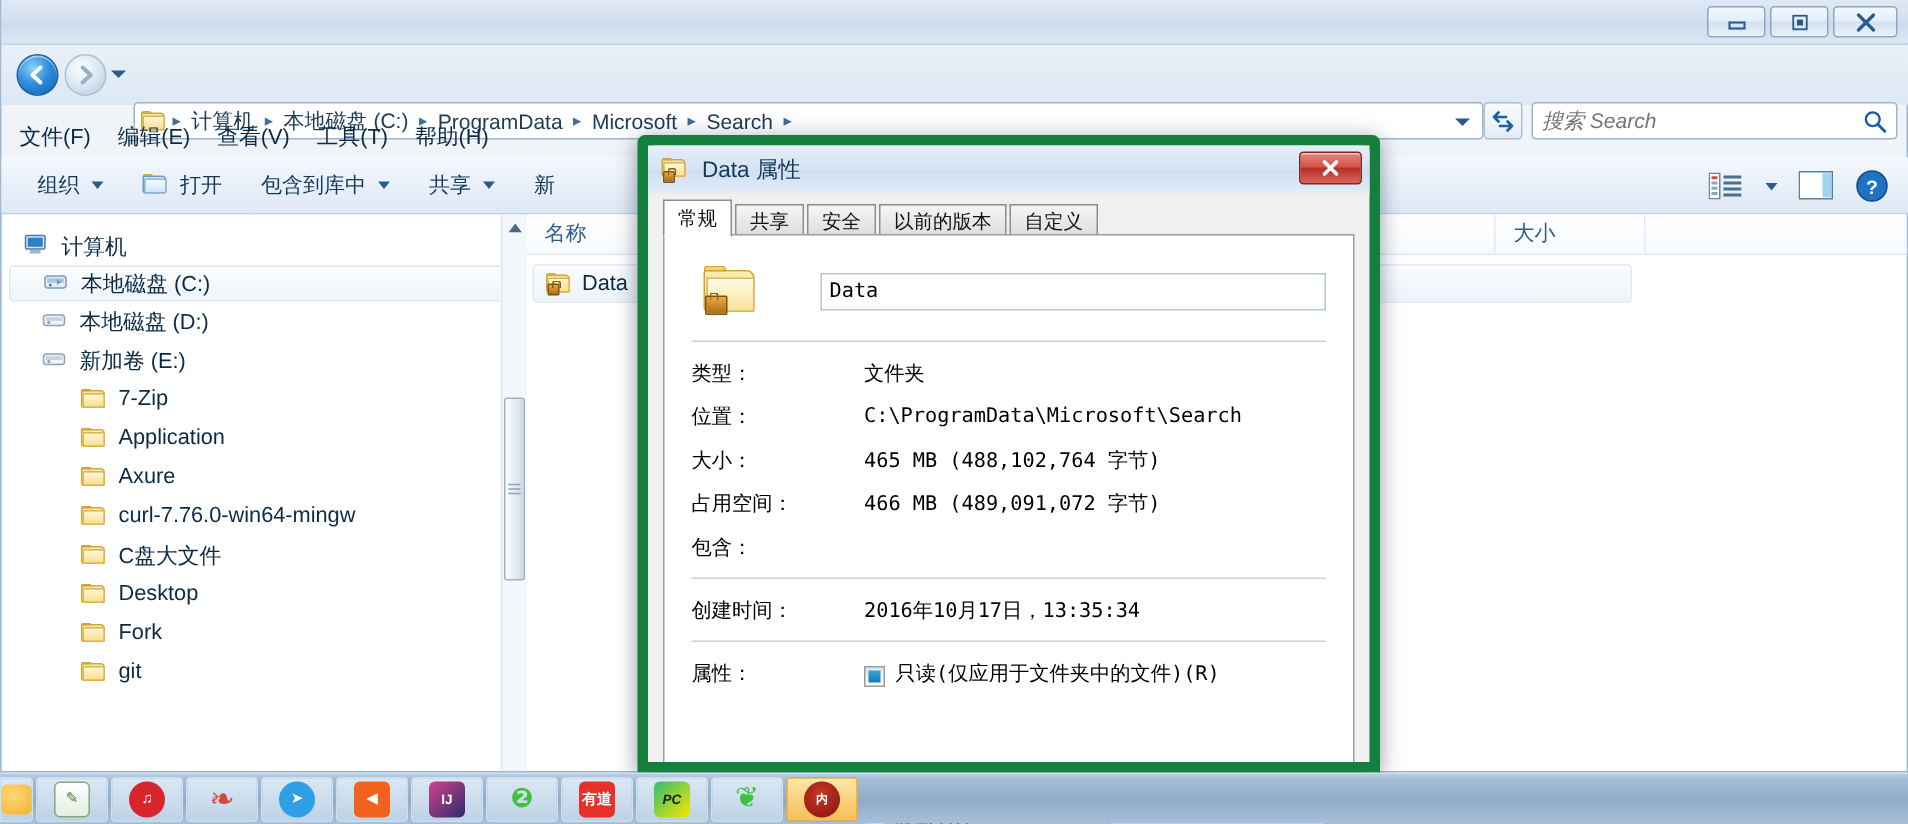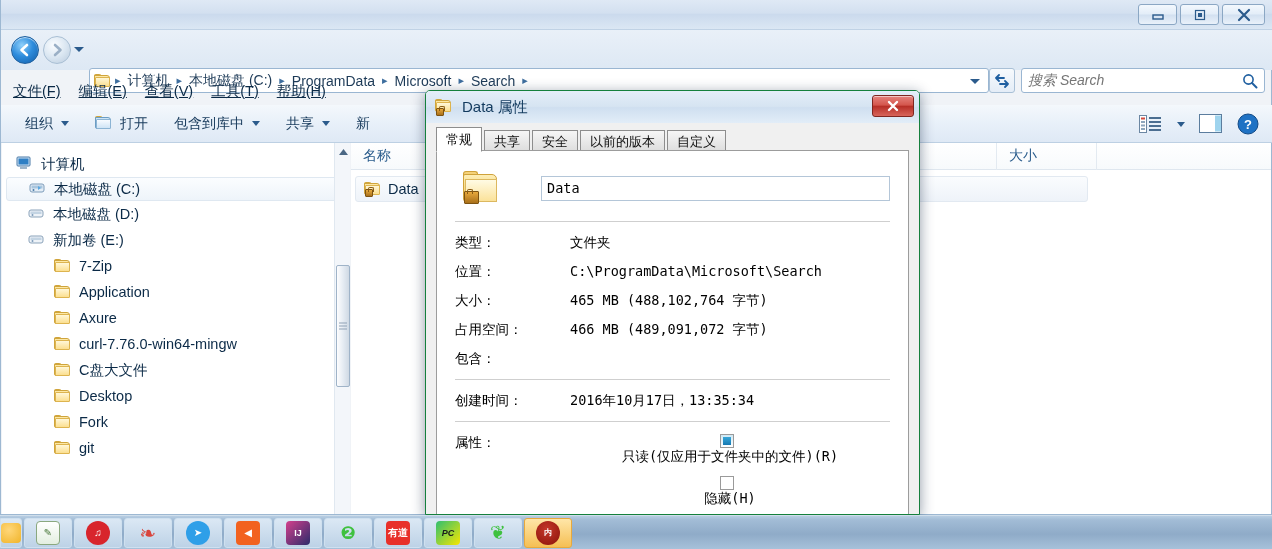--- a/index.html
+++ b/index.html
@@ -73,21 +73,21 @@
     background: #fff; border: 1px solid #9ab6d2; border-radius: 3px;
     display: flex; align-items: center; padding: 0 6px;
   }
   .searchbox .ph { font-style: italic; color: #767676; font-size: 14px; flex: 1; }
 
   
   .menubar {
     position: absolute; left: 0; top: 78px; width: 1272px; height: 26px;
     display: flex; align-items: center; padding-left: 12px; gap: 18px;
   }
-  .menuitem { font-size: 14.5px; color: #0b2a47; text-decoration: underline; }
+  .menuitem { font-size: 14.5px; color: #0b2a47; }
 
   
   .cmdbar {
     position: absolute; left: 0; top: 105px; width: 1272px; height: 38px;
     background: linear-gradient(to bottom,#f4f8fc 0%,#e8f0f9 50%,#dfe9f5 100%);
     border-bottom: 1px solid #bdd0e3;
     display: flex; align-items: center; padding-left: 24px; gap: 26px;
   }
   .cmd { font-size: 14px; color: #15385a; display: flex; align-items: center; gap: 6px; white-space: nowrap; }
   .caret { width: 0; height: 0; border-left: 4px solid transparent;
@@ -146,21 +146,21 @@
     background: linear-gradient(to bottom,#fff7d8,#fbdf90); border: 1px solid #ddb44f; border-radius: 1px; }
   .lock { position: absolute; left: 1px; bottom: -1px; width: 8px; height: 8px;
     background: linear-gradient(to bottom,#e8a93c,#a9701a); border: 1px solid #7d5312; border-radius: 1px; }
   .lock:before { content:""; position:absolute; left:2px; top:-3px; width:4px; height:4px;
     border:1px solid #8a5c14; border-bottom:none; border-radius:2px 2px 0 0; }
 
   
   .dialog {
     position: absolute; left: 425px; top: 90px; width: 495px; height: 425px;
     background: #f0f0f0;
-    border: 1px solid #15803d;
+    border: 7px solid #15803d;
     border-radius: 5px 5px 0 0;
     box-shadow: 0 3px 14px rgba(10,30,60,.45);
   }
   .dlgtitle {
     height: 32px; border-radius: 4px 4px 0 0;
     background: linear-gradient(to bottom,#e4eef9 0%,#d6e4f2 48%,#cfdff0 52%,#e2edf8 100%);
     display: flex; align-items: center; padding-left: 9px; position: relative;
   }
   .dlgtitle .ttxt { font-size: 15px; color: #123a5e; margin-left: 8px; }
   .dlgclose {
@@ -193,21 +193,21 @@
     background: #f5d27a; border: 1px solid #cfa23a; border-bottom: none; border-radius: 3px 3px 0 0; }
   .bigfolder .fr { position: absolute; left: 4px; top: 9px; width: 32px; height: 23px;
     background: linear-gradient(to bottom,#fffbe4,#fbe29a); border: 1px solid #dcb css; border: 1px solid #dcb css; }
   .namefield { margin-left: 38px; flex: 1; height: 25px; background: #fff;
     border: 1px solid #b4c6d8; display: flex; align-items: center; padding-left: 5px; }
   .hr { height: 1px; background: #cfcfcf; margin: 10px 0 12px 0; }
   .frow { display: flex; margin-bottom: 11px; }
   .flabel { width: 115px; flex: 0 0 115px; }
   .fval { flex: 1; }
   .attrrow { display: flex; margin-top: 4px; }
-  .cbline { display: flex; align-items: center; margin-bottom: 10px; flex-direction: column; }
+  .cbline { display: flex; align-items: flex-end; margin-bottom: 10px; }
   .cbox { width: 14px; height: 14px; border: 1px solid #9a9a9a; background: #fff; margin-right: 7px;
           flex: 0 0 14px; position: relative; }
   .cbox.mixed { background: linear-gradient(to bottom,#cfe8f4,#ffffff); }
   .cbox.mixed:after { content: ""; position: absolute; left: 2px; top: 2px; right: 2px; bottom: 2px;
     background: linear-gradient(to bottom,#37a6d8,#1679b2); }
   .advbtn { margin-left: auto; width: 145px; height: 40px;
     background: linear-gradient(to bottom,#fdfdfd,#e9e9e9 48%,#dcdcdc 52%,#f0f0f0);
     border: 1px solid #8e8e8e; border-radius: 3px;
     display: flex; align-items: center; justify-content: center; margin-top: 48px; }
 

